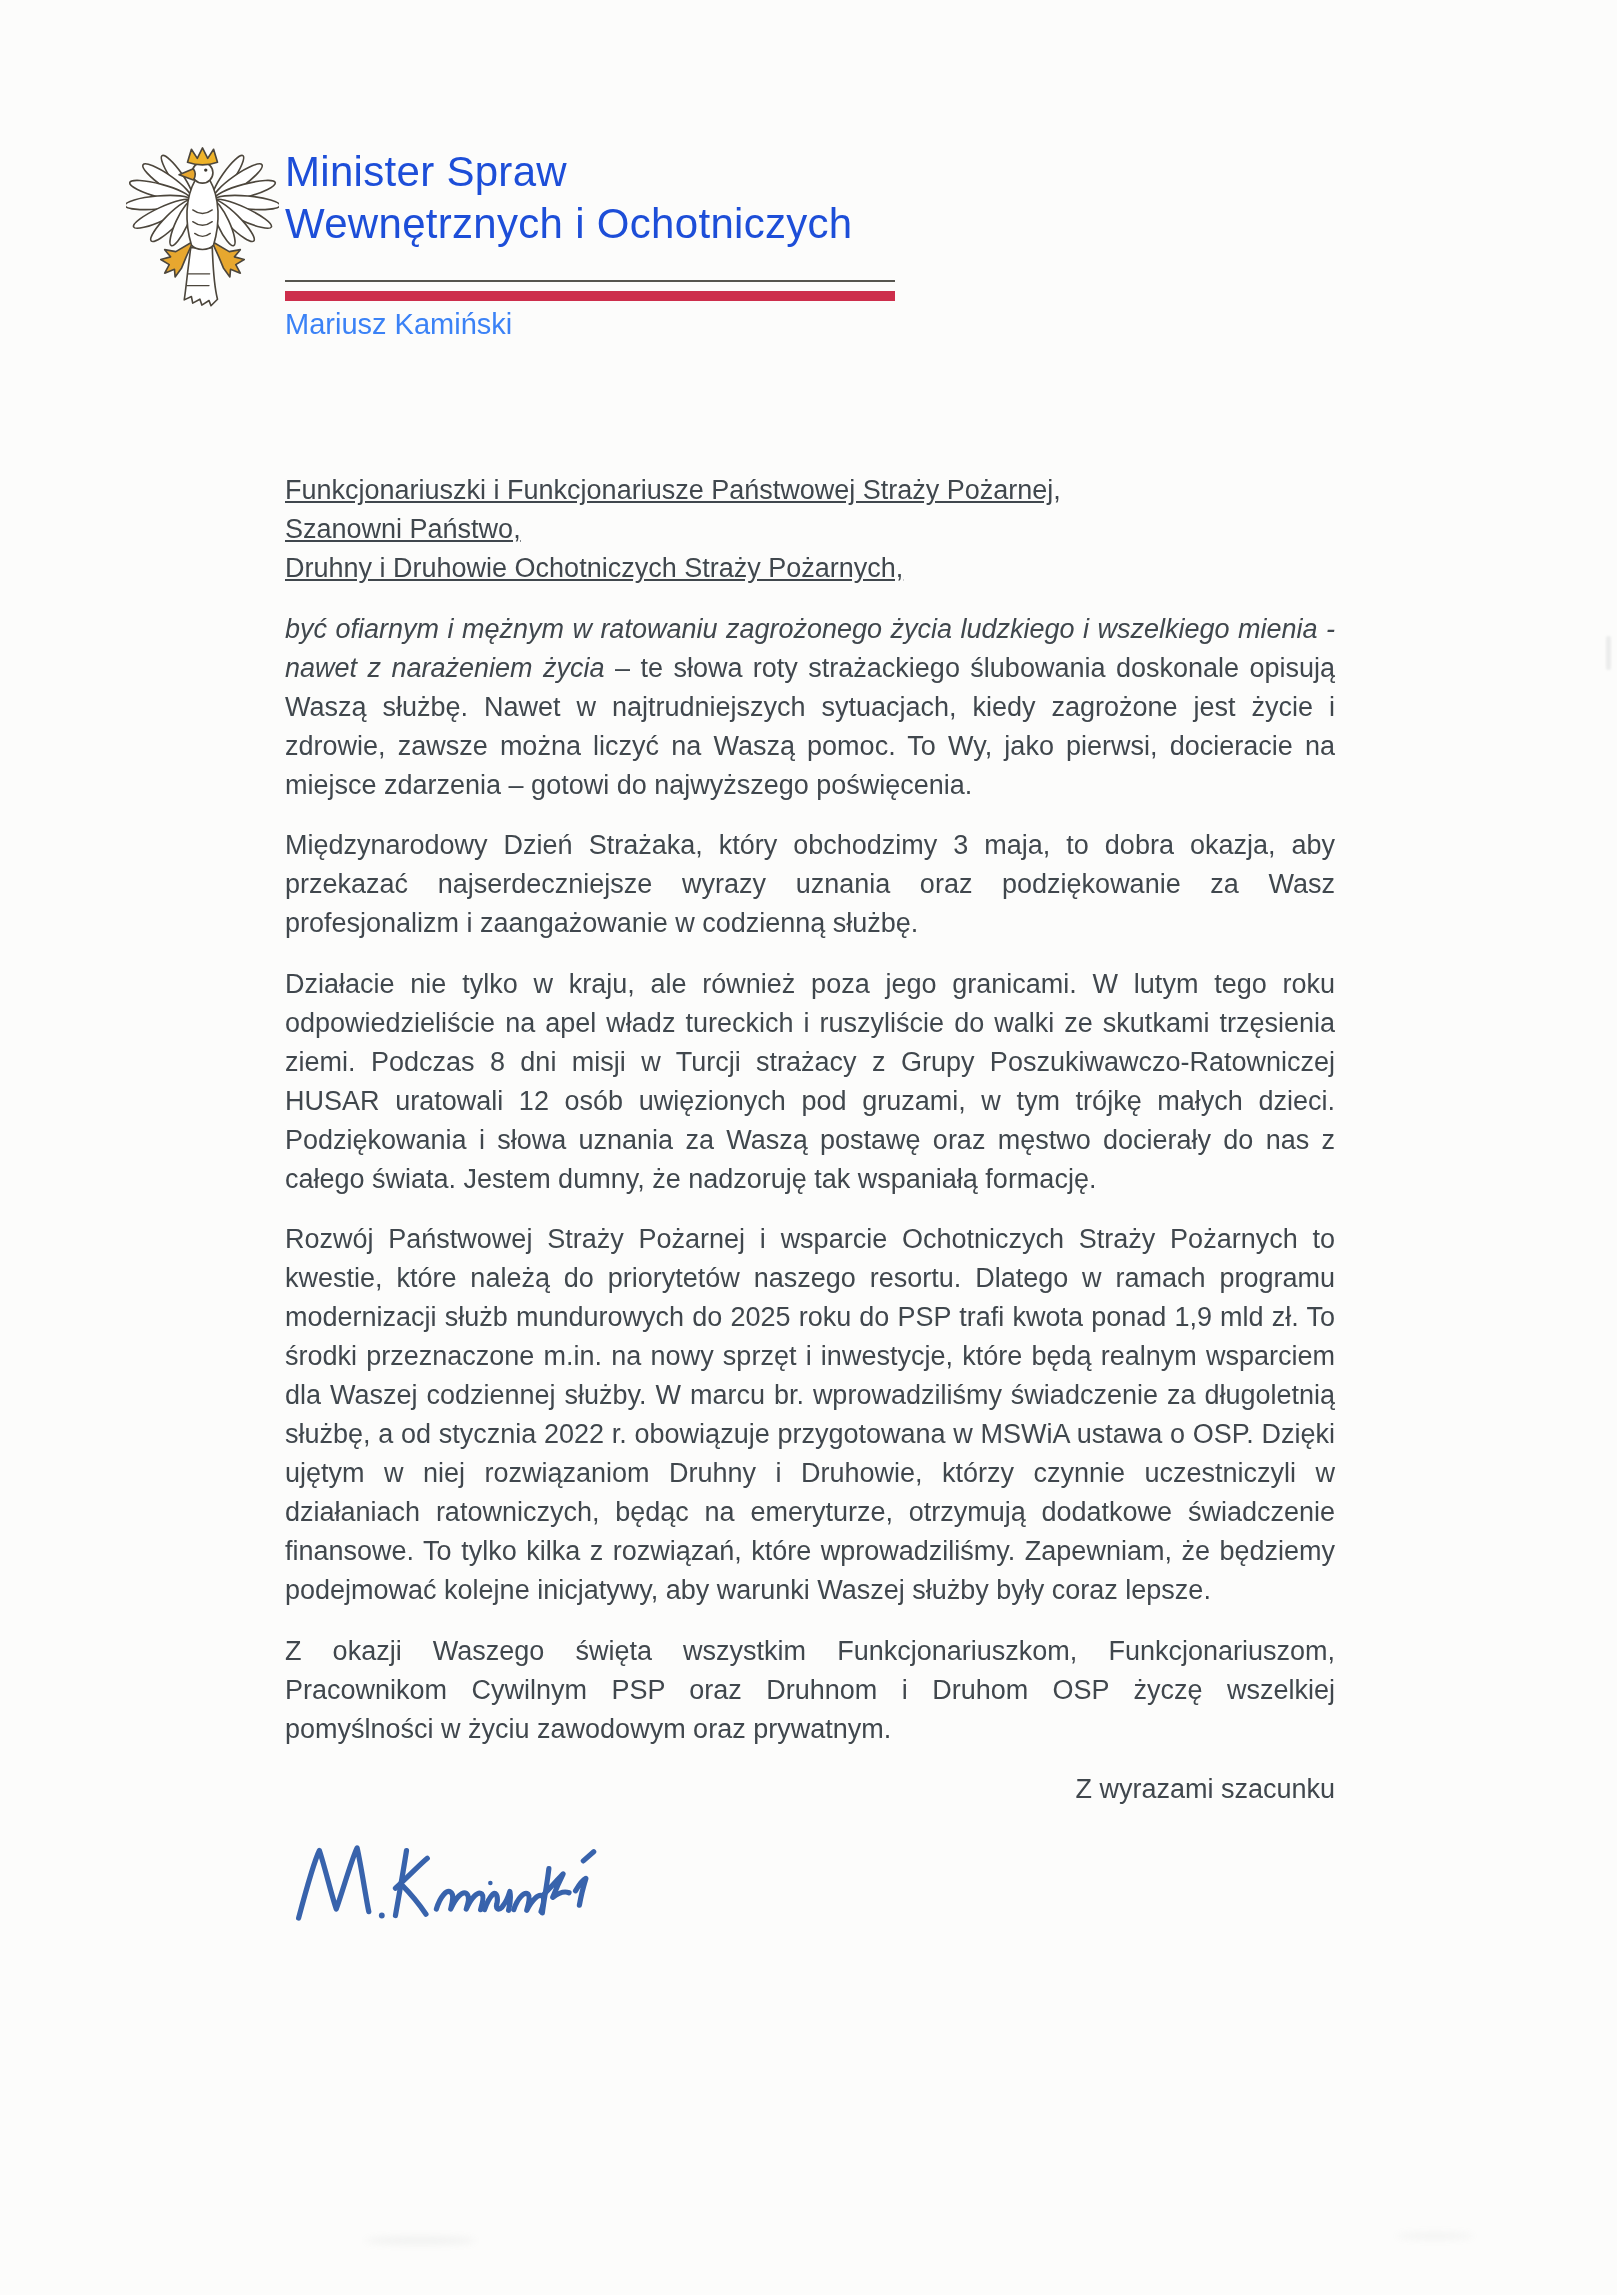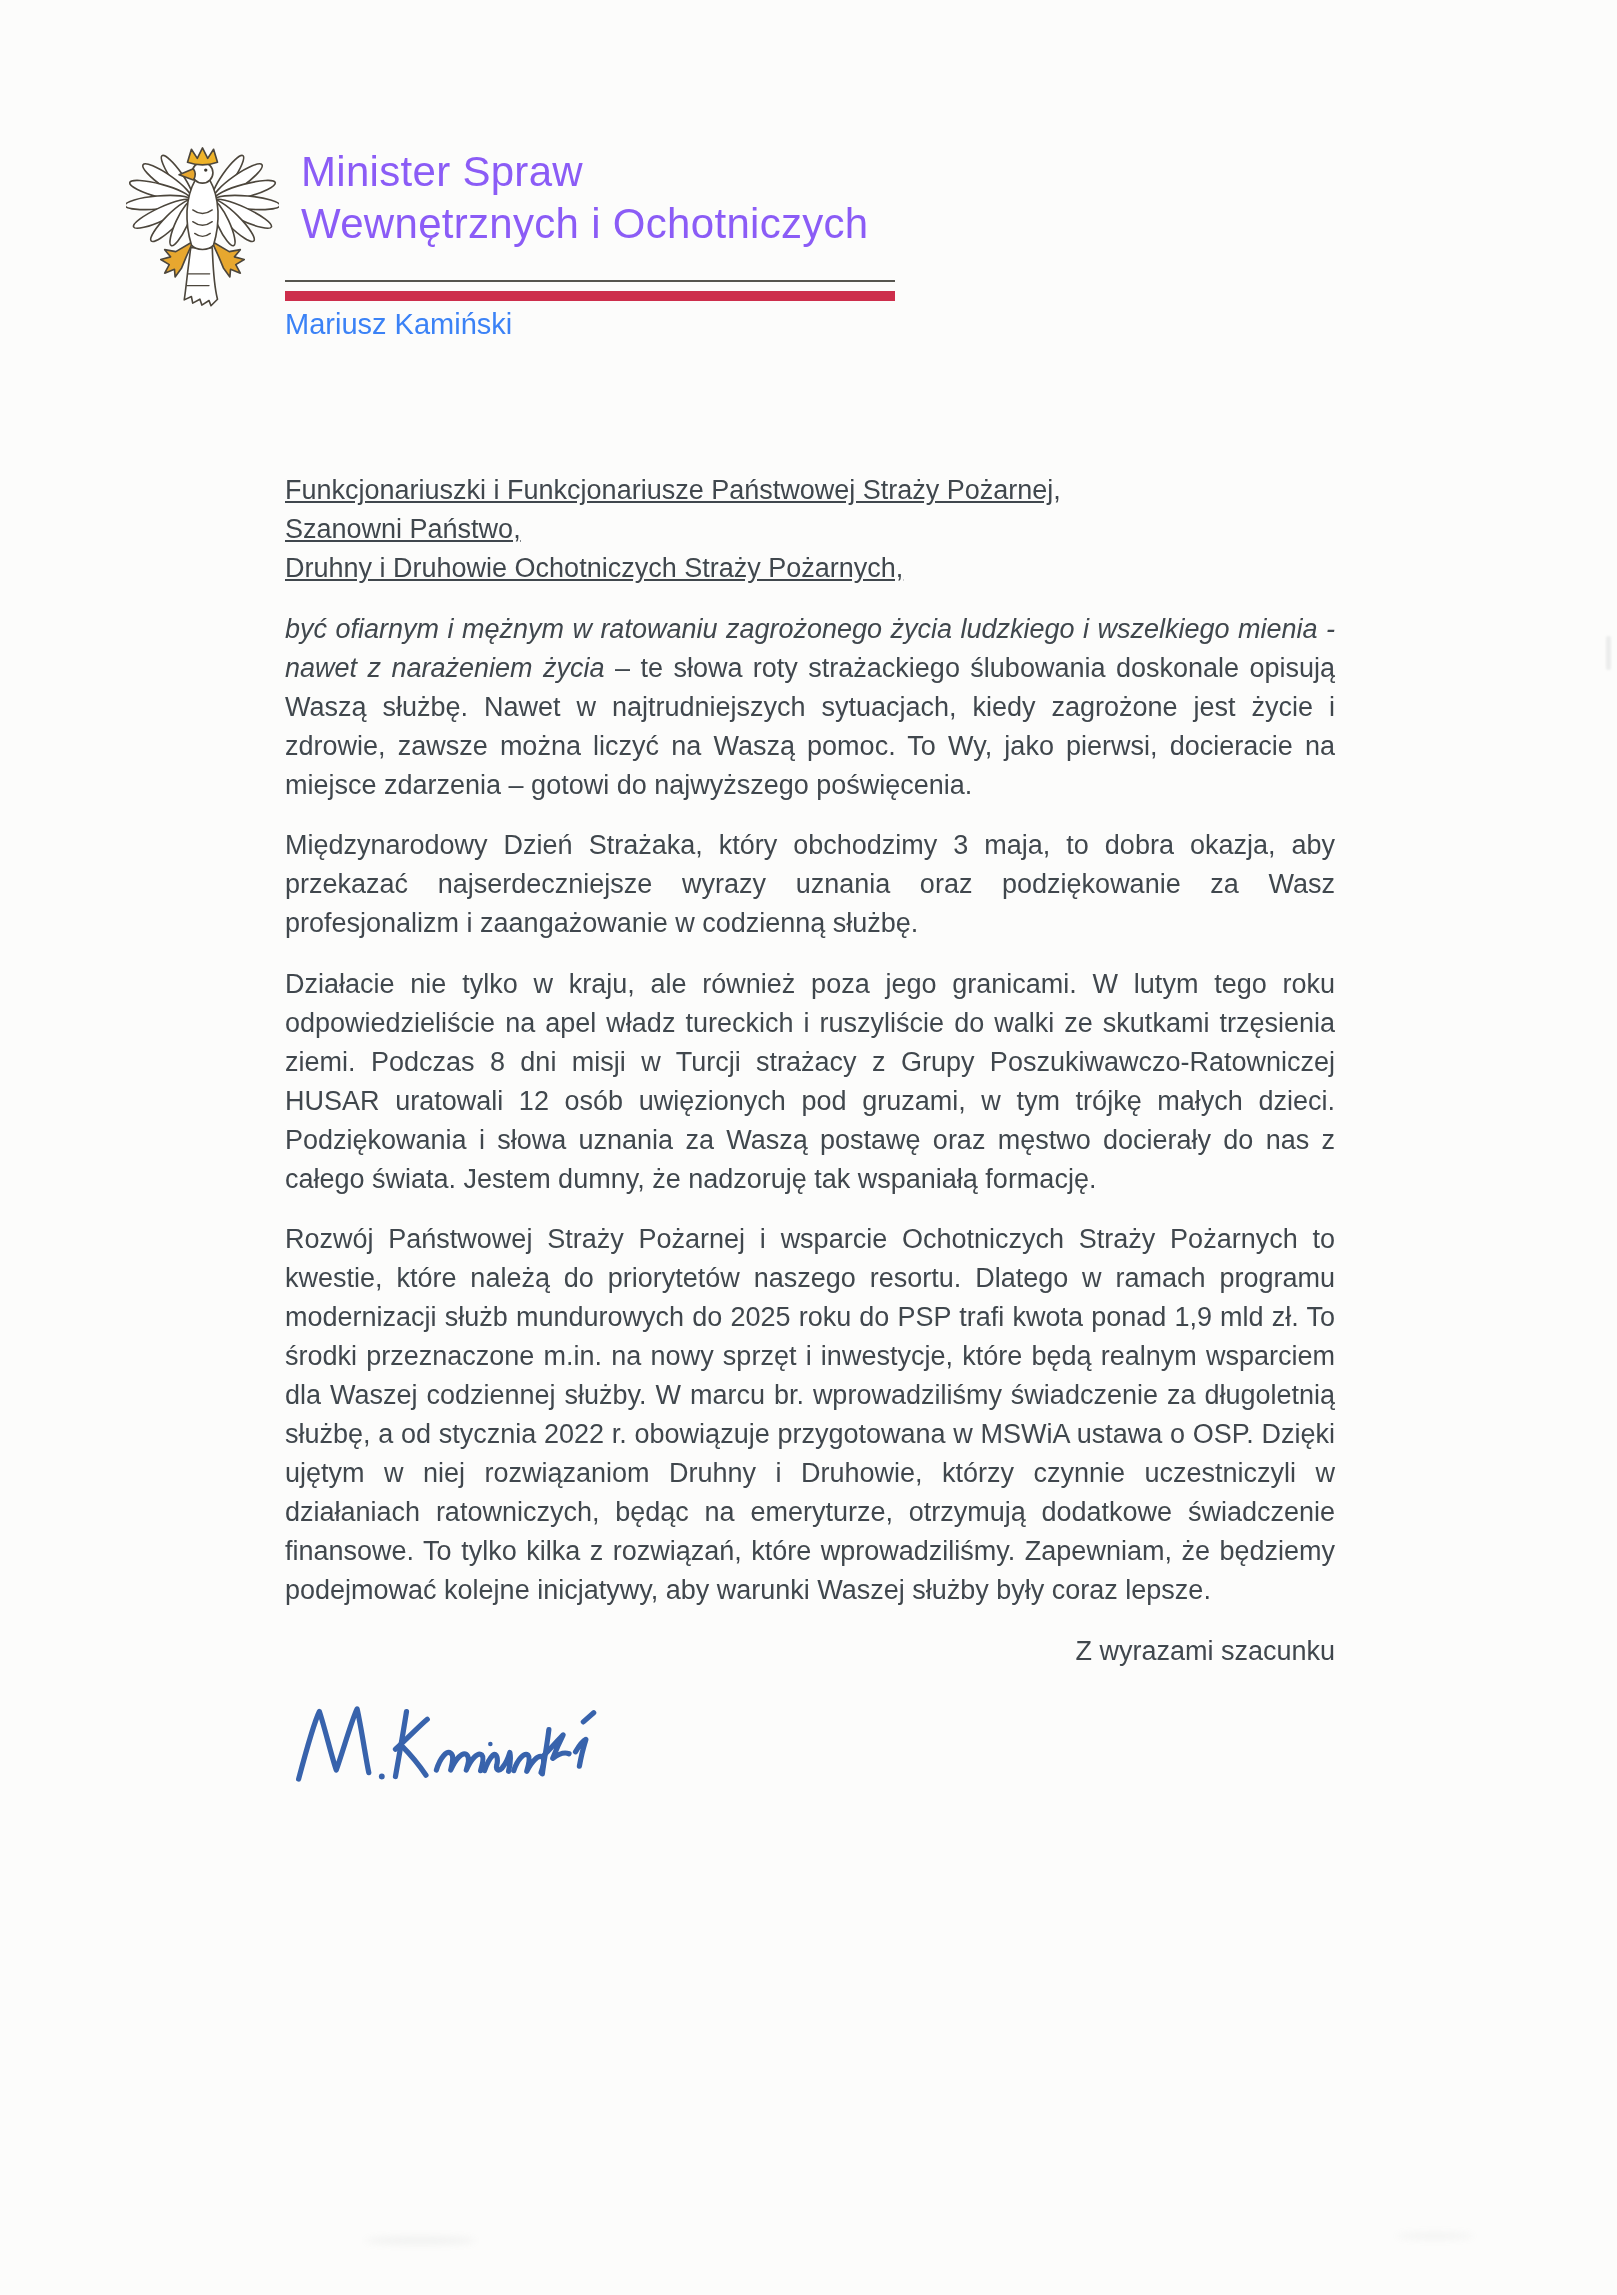--- a/index.html
+++ b/index.html
@@ -10,21 +10,21 @@
     background:#fcfcfb;
     overflow:hidden;
     font-family:"Liberation Sans",sans-serif;
     color:#40474d;
   }
   
   .emblem{position:absolute;left:126px;top:146px;width:153px;height:163px;}
   .ministry-title{
     position:absolute;left:285px;top:146px;
     font-size:42px;line-height:52px;letter-spacing:0.3px;
-    color:#8b5cf6;white-space:nowrap;margin-left:16px;
+    color:#1d4ed8;white-space:nowrap;
   }
   .rule-top{position:absolute;left:285px;top:280px;width:610px;height:2px;background:#56554f;}
   .rule-red{position:absolute;left:285px;top:291px;width:610px;height:9.8px;background:#cd2e4b;}
   .minister-name{
     position:absolute;left:285px;top:305px;
     font-size:29px;line-height:39px;color:#3b82f6;white-space:nowrap;
   }
   
   .letter-body{
     position:absolute;left:285px;top:471px;width:1050px;
@@ -108,20 +108,21 @@
     </div>
 
     <p><em class="lead-italic">być ofiarnym i mężnym w ratowaniu zagrożonego życia ludzkiego i wszelkiego mienia - nawet z narażeniem życia</em><span> – te słowa roty strażackiego ślubowania doskonale opisują Waszą służbę. Nawet w najtrudniejszych sytuacjach, kiedy zagrożone jest życie i zdrowie, zawsze można liczyć na Waszą pomoc. To Wy, jako pierwsi, docieracie na miejsce zdarzenia – gotowi do najwyższego poświęcenia.</span></p>
 
     <p>Międzynarodowy Dzień Strażaka, który obchodzimy 3 maja, to dobra okazja, aby przekazać najserdeczniejsze wyrazy uznania oraz podziękowanie za Wasz profesjonalizm i zaangażowanie w codzienną służbę.</p>
 
     <p>Działacie nie tylko w kraju, ale również poza jego granicami. W lutym tego roku odpowiedzieliście na apel władz tureckich i ruszyliście do walki ze skutkami trzęsienia ziemi. Podczas 8 dni misji w Turcji strażacy z Grupy Poszukiwawczo-Ratowniczej HUSAR uratowali 12 osób uwięzionych pod gruzami, w tym trójkę małych dzieci. Podziękowania i słowa uznania za Waszą postawę oraz męstwo docierały do nas z całego świata. Jestem dumny, że nadzoruję tak wspaniałą formację.</p>
 
     <p>Rozwój Państwowej Straży Pożarnej i wsparcie Ochotniczych Straży Pożarnych to kwestie, które należą do priorytetów naszego resortu. Dlatego w ramach programu modernizacji służb mundurowych do 2025 roku do PSP trafi kwota ponad 1,9 mld zł. To środki przeznaczone m.in. na nowy sprzęt i inwestycje, które będą realnym wsparciem dla Waszej codziennej służby. W marcu br. wprowadziliśmy świadczenie za długoletnią służbę, a od stycznia 2022 r. obowiązuje przygotowana w MSWiA ustawa o OSP. Dzięki ujętym w niej rozwiązaniom Druhny i Druhowie, którzy czynnie uczestniczyli w działaniach ratowniczych, będąc na emeryturze, otrzymują dodatkowe świadczenie finansowe. To tylko kilka z rozwiązań, które wprowadziliśmy. Zapewniam, że będziemy podejmować kolejne inicjatywy, aby warunki Waszej służby były coraz lepsze.</p>
 
+    <p>Z okazji Waszego święta wszystkim Funkcjonariuszkom, Funkcjonariuszom, Pracownikom Cywilnym PSP oraz Druhnom i Druhom OSP życzę wszelkiej pomyślności w życiu zawodowym oraz prywatnym.</p>
 
     <p class="closing">Z wyrazami szacunku</p>
 
     <svg class="signature" viewBox="0 0 540 160" role="img" aria-label="M. Kamiński">
       <g fill="none" stroke="#2e5ba8" stroke-width="8" stroke-linecap="round" stroke-linejoin="round" opacity="0.95">
 
         <path d="M14,134 C22,104 38,46 46,30 C54,54 66,104 72,120 C82,92 96,42 104,26 C110,52 118,106 122,124"></path>
 
         <circle cx="142" cy="130" r="4.5" fill="#2e5ba8" stroke="none"></circle>
 

